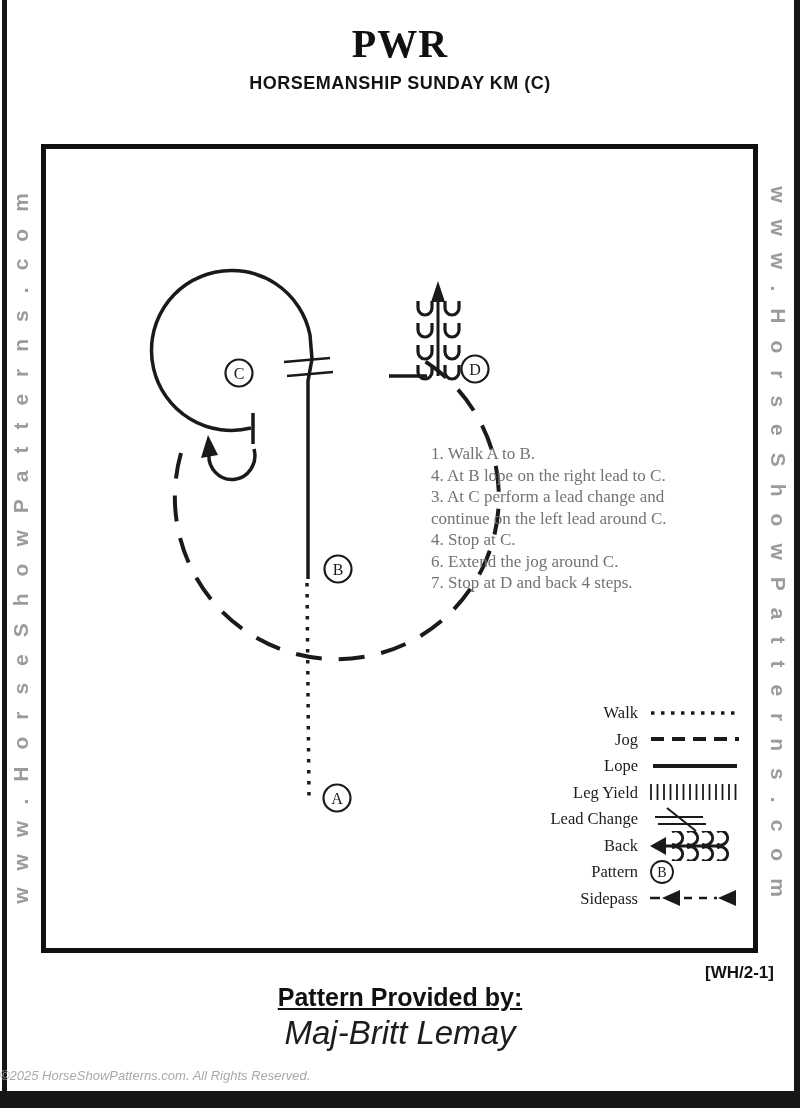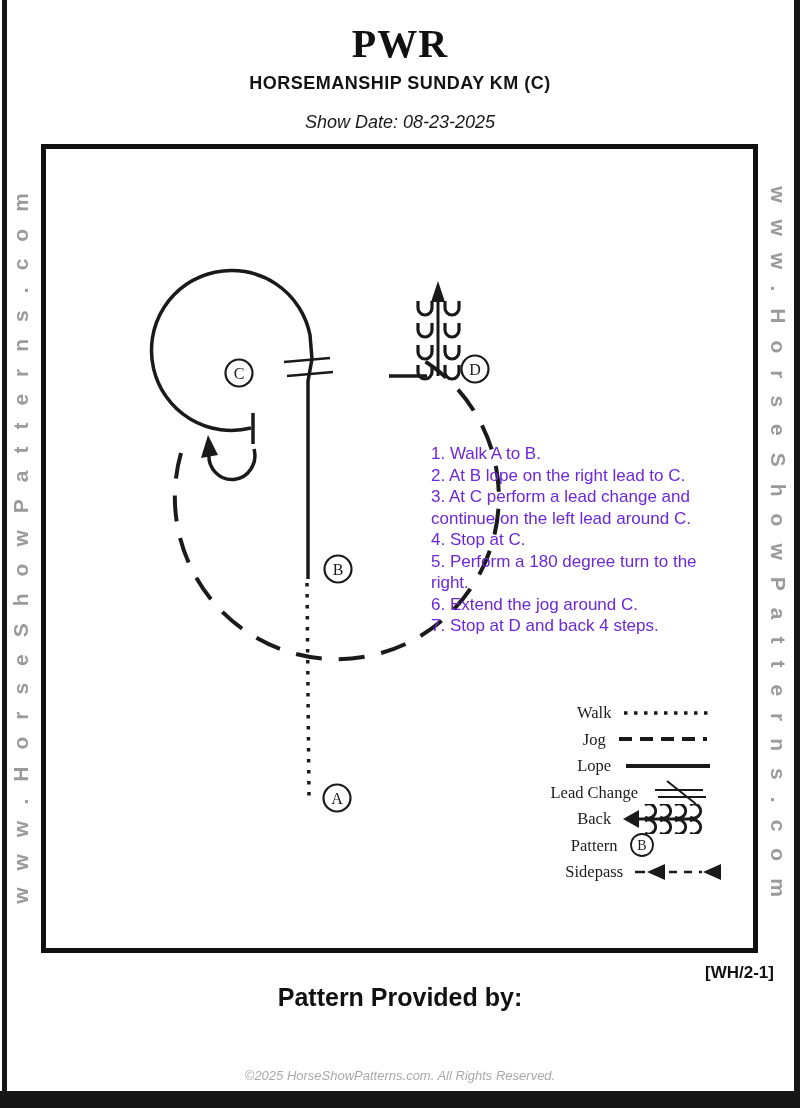--- a/index.html
+++ b/index.html
@@ -36,69 +36,68 @@
 
   .pattern-box {
     position:absolute; left:41px; top:144px; width:717px; height:809px;
     border:5px solid #101010; background:#fff;
   }
   .box-inner { position:relative; width:707px; height:799px; }
   svg.diagram { position:absolute; left:0; top:0; }
 
   .instructions {
     position:absolute; left:385px; top:294px; width:322px;
-    font-family:Liberation Sans, sans-serif;
-    font-size:17px; line-height:21.5px; color:#6d28d9;
+    font-family:Liberation Serif, serif;
+    font-size:17px; line-height:21.5px; color:#737373;
   }
   .instructions p { white-space:pre-line; }
 
   .legend { position:absolute; right:11px; top:551px; }
-  .legend-row { display:flex; align-items:center; justify-content:center; height:26.5px; }
+  .legend-row { display:flex; align-items:center; justify-content:flex-end; height:26.5px; }
   .legend-label {
     font-family:"Liberation Serif","DejaVu Serif",serif;
     font-size:16.5px; color:#1c1c1c; margin-right:9px; white-space:nowrap;
   }
   .legend-symbol { width:95px; flex:none; display:flex; align-items:center; }
   .legend-symbol svg { display:block; }
   .ink { stroke:#1a1a1a; }
   .fill-ink { fill:#1a1a1a; }
 
   .pattern-code {
     position:absolute; top:963px; right:26px;
     font-weight:bold; font-size:17px; color:#121212;
   }
   .provided-by {
     position:absolute; top:983px; left:0; width:100%; text-align:center;
-    font-weight:bold; font-size:25px; color:#111;
+    font-weight:bold; font-size:25px; color:#111;text-decoration:underline;
   }
   .provider-name {
     position:absolute; top:1014px; left:0; width:100%; text-align:center;
     font-style:italic; font-size:33px; color:#1c1c1c;
   }
   .copyright {
-    position:absolute; top:1068px; left:0; width:100%; text-align:center;
+    position:absolute; top:1068px; left:0; width:100%; 
     font-style:italic; font-size:13px; color:#a9a9a9;
   }
   .marker-text {
     font-family:"Liberation Serif","DejaVu Serif",serif;
     font-size:16px; fill:#1a1a1a;
   }
 </style>
 </head>
 <body>
 
 <div class="page">
 
   <div class="edge edge-left"></div>
   <div class="edge edge-right"></div>
   <div class="edge edge-bottom"></div>
 
   <div class="title">PWR</div>
   <div class="subtitle">HORSEMANSHIP SUNDAY KM (C)</div>
-  <div class="show-date">Show Date: 08-23-2025</div>
 
   <div class="watermark wm-left">www.HorseShowPatterns.com</div>
   <div class="watermark wm-right">www.HorseShowPatterns.com</div>
 
   <div class="pattern-box">
     <div class="box-inner">
 
       <svg class="diagram" width="707" height="799" viewBox="0 0 707 799">
 
         <path d="M135 304 A162 162 0 1 0 372 208" fill="none" class="ink" stroke-width="4" stroke-dasharray="26 17"></path>
@@ -136,26 +135,24 @@
           <text x="292" y="420" dy=".35em" text-anchor="middle" class="marker-text">B</text>
         </g>
         <g>
           <circle cx="291" cy="649" r="13.5" fill="#fff" class="ink" stroke-width="2.2"></circle>
           <text x="291" y="649" dy=".35em" text-anchor="middle" class="marker-text">A</text>
         </g>
       </svg>
 
       <div class="instructions">
         <p>1. Walk A to B.</p>
-        <p>2. At B lope on the right lead to C.</p>
+        <p>4. At B lope on the right lead to C.</p>
         <p>3. At C perform a lead change and
 continue on the left lead around C.</p>
         <p>4. Stop at C.</p>
-        <p>5. Perform a 180 degree turn to the
-right.</p>
         <p>6. Extend the jog around C.</p>
         <p>7. Stop at D and back 4 steps.</p>
       </div>
 
       <div class="legend">
 
         <div class="legend-row">
           <span class="legend-label">Walk</span>
           <span class="legend-symbol">
               <svg width="95" height="27" viewBox="0 0 95 27">
@@ -176,20 +173,28 @@
 
         <div class="legend-row">
           <span class="legend-label">Lope</span>
           <span class="legend-symbol">
               <svg width="95" height="27" viewBox="0 0 95 27">
             <line x1="6" y1="13" x2="90" y2="13" class="ink" stroke-width="4"></line>
           </svg>
             </span>
         </div>
 
+        <div class="legend-row">
+          <span class="legend-label">Leg Yield</span>
+          <span class="legend-symbol">
+              <svg width="95" height="27" viewBox="0 0 95 27">
+            <path d="M4 5V21 M10.5 5V21 M17 5V21 M23.5 5V21 M30 5V21 M36.5 5V21 M43 5V21 M49.5 5V21 M56 5V21 M62.5 5V21 M69 5V21 M75.5 5V21 M82 5V21 M88.5 5V21" class="ink" stroke-width="1.8" fill="none"></path>
+          </svg>
+            </span>
+        </div>
 
         <div class="legend-row">
           <span class="legend-label">Lead Change</span>
           <span class="legend-symbol">
               <svg width="95" height="27" viewBox="0 0 95 27">
             <path d="M8 11H56 M11 18H59" class="ink" stroke-width="2" fill="none"></path>
             <line x1="20" y1="2" x2="49" y2="25" class="ink" stroke-width="2"></line>
           </svg>
             </span>
         </div>
@@ -227,15 +232,16 @@
           </svg>
             </span>
         </div>
 
       </div>
     </div>
   </div>
 
   <div class="pattern-code">[WH/2-1]</div>
   <div class="provided-by">Pattern Provided by:</div>
+  <div class="provider-name">Maj-Britt Lemay</div>
   <div class="copyright">©2025 HorseShowPatterns.com. All Rights Reserved.</div>
 
 </div>
 
 </body></html>

